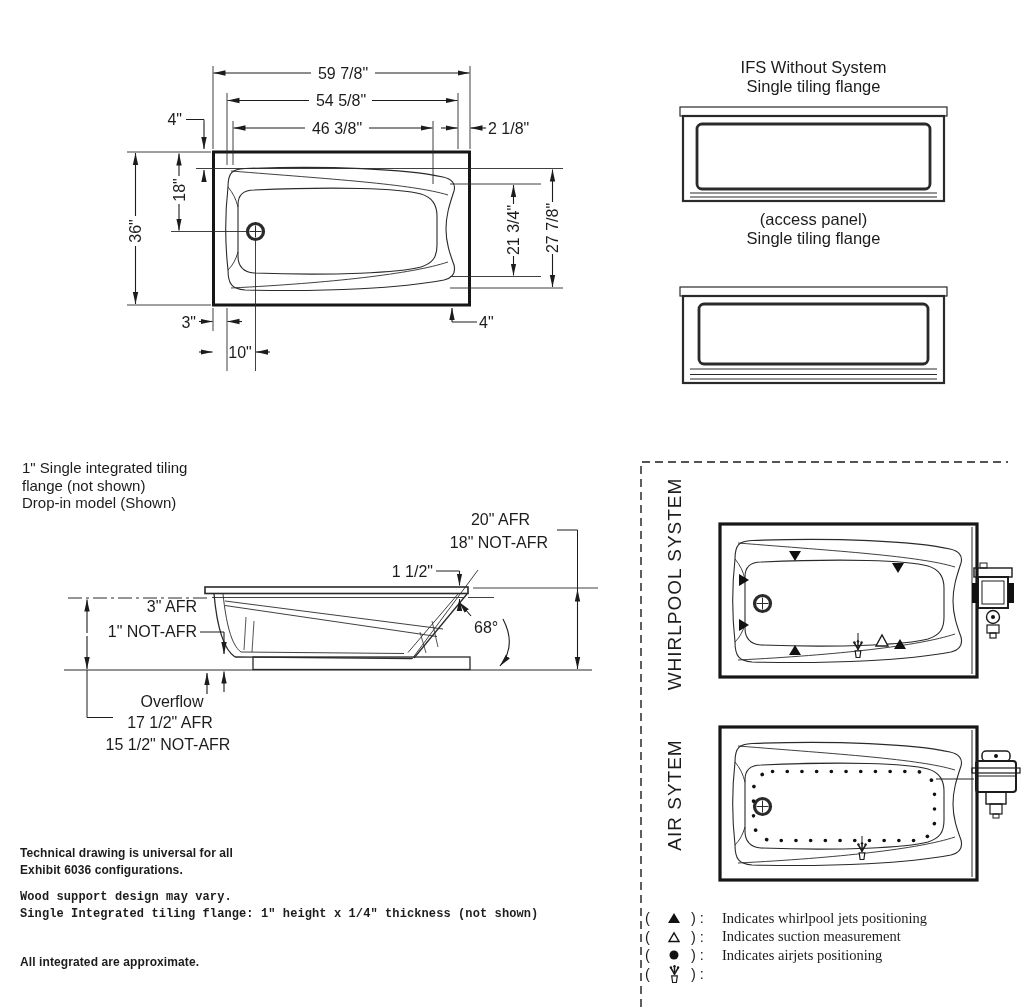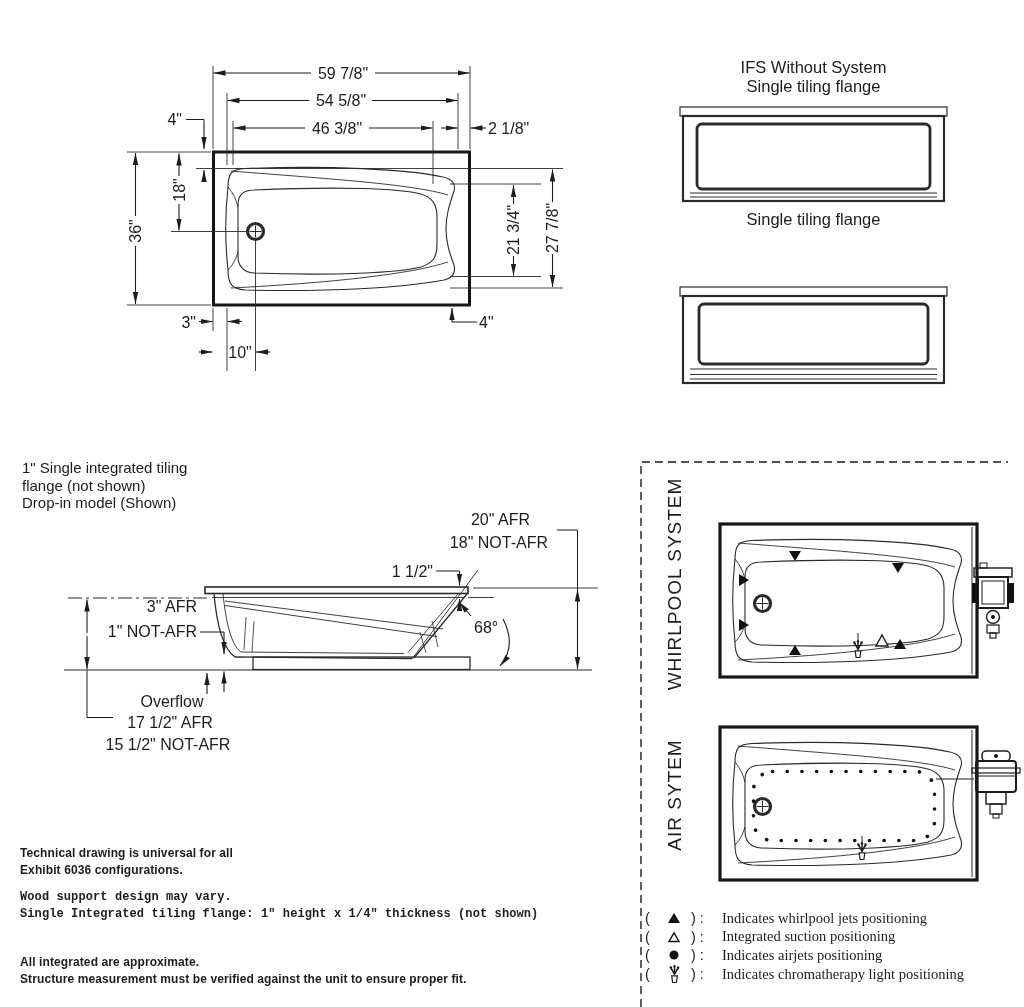--- a/index.html
+++ b/index.html
@@ -258,34 +258,34 @@
   <div>flange (not shown)</div>
   <div>Drop-in model (Shown)</div>
 </div>
 
 <div class="overlay ifs-title t1">
   <div>IFS Without System</div>
   <div>Single tiling flange</div>
 </div>
 
 <div class="overlay ifs-title t2">
+  <div>(access panel)</div>
   <div>Single tiling flange</div>
 </div>
 
 <div class="overlay notes p1">
   <div>Technical drawing is universal for all</div>
   <div>Exhibit 6036 configurations.</div>
 </div>
 <div class="overlay notes p2">
   <div>Wood support design may vary.</div>
   <div>Single Integrated tiling flange: 1" height x 1/4" thickness (not shown)</div>
 </div>
 <div class="overlay notes p3">
   <div>All integrated are approximate.</div>
-  <div>Structure measurement must be verified against the unit to ensure proper fit.</div>
 </div>
 
 <div class="overlay legend">
   <div class="legend-row">
     <span class="po">(</span>
     <span class="ic">
       <svg width="14" height="12">
             <polygon points="1,11 13,11 7,1" fill="#111"></polygon>
           </svg>
     </span>
@@ -293,21 +293,21 @@
     <span class="tx">Indicates whirlpool jets positioning</span>
   </div>
   <div class="legend-row">
     <span class="po">(</span>
     <span class="ic">
       <svg width="14" height="12">
             <polygon points="2,10.5 12,10.5 7,2" fill="none" stroke="#111" stroke-width="1.4"></polygon>
           </svg>
     </span>
     <span class="pc">) :</span>
-    <span class="tx">Integrated suction positioning</span>
+    <span class="tx">Indicates suction measurement</span>
   </div>
   <div class="legend-row">
     <span class="po">(</span>
     <span class="ic">
       <svg width="12" height="12">
             <circle cx="6" cy="6" r="4.5" fill="#111"></circle>
           </svg>
     </span>
     <span class="pc">) :</span>
     <span class="tx">Indicates airjets positioning</span>
@@ -321,17 +321,16 @@
               <line x1="6" y1="9" x2="6" y2="1.6"></line>
               <line x1="6" y1="9" x2="9.6" y2="3"></line>
           <circle cx="2.4" cy="2.4" r="1.2" fill="#1c1c1c" stroke="none"></circle>
           <circle cx="6" cy="1.2" r="1.2" fill="#1c1c1c" stroke="none"></circle>
           <circle cx="9.6" cy="2.4" r="1.2" fill="#1c1c1c" stroke="none"></circle>
           <path d="M3.2,10.8 L8.8,10.8 L7.9,17.5 L4.1,17.5 Z" stroke-width="1.2" fill="#fff"></path>
         </g>
       </svg>
     </span>
     <span class="pc">) :</span>
-    <span class="tx">Indicates chromatherapy light positioning</span>
   </div>
 </div>
 
 </div>
 
 </body></html>

